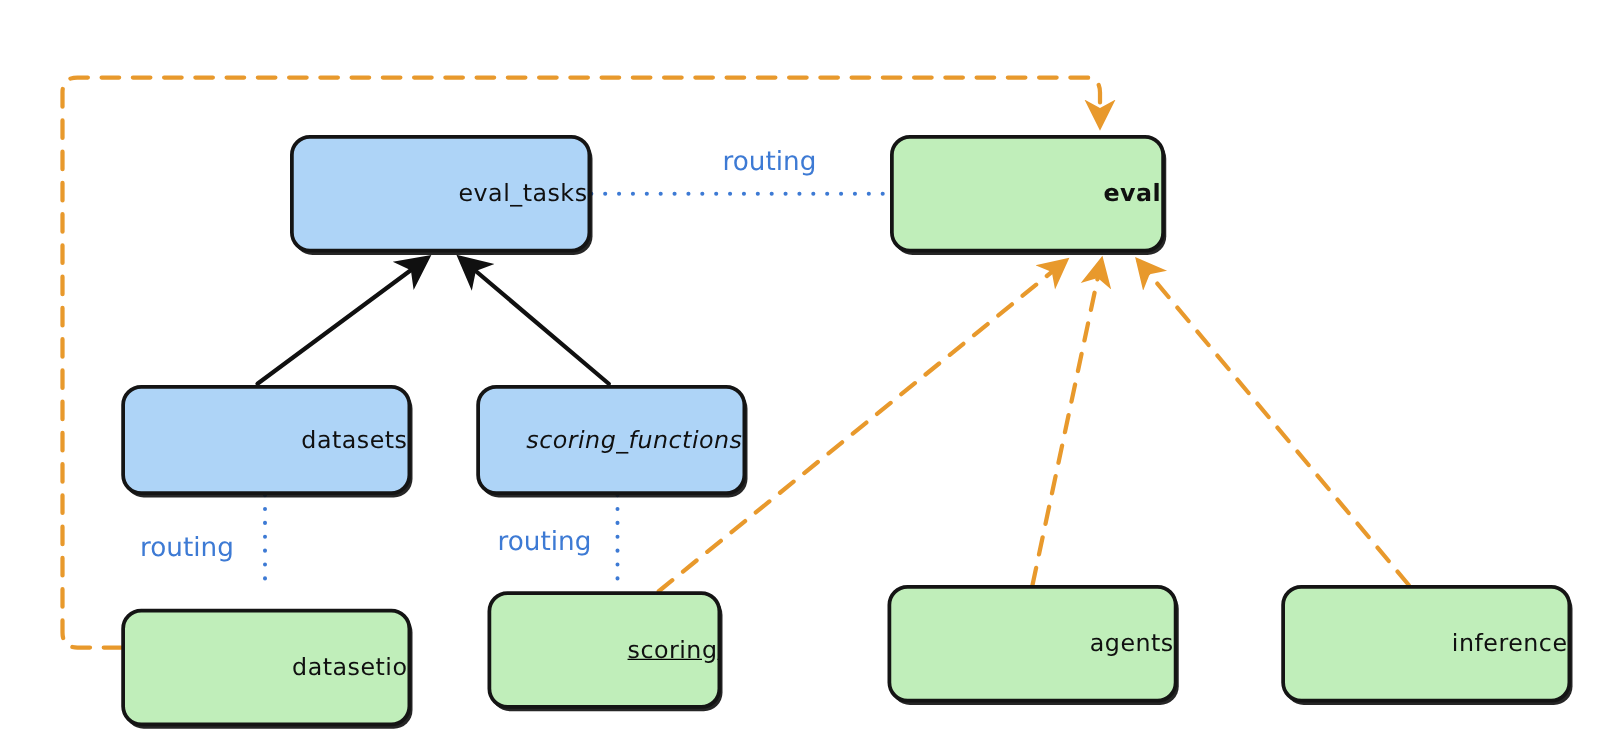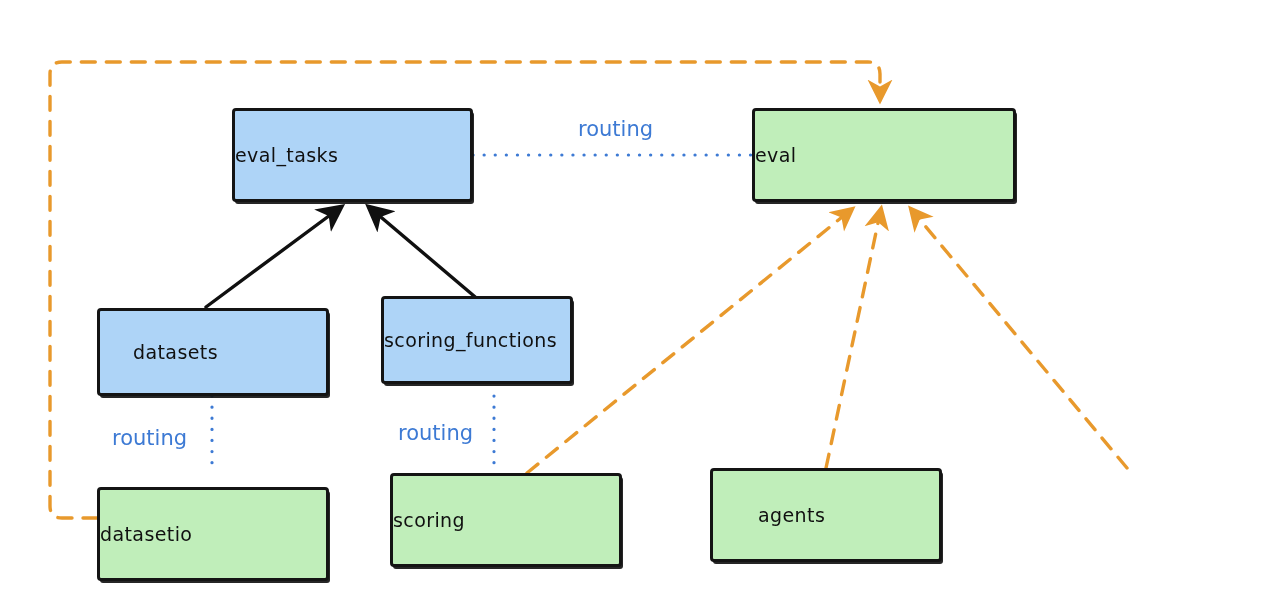--- a/index.html
+++ b/index.html
@@ -23,24 +23,24 @@
     left: 0;
     top: 0;
     width: 1280px;
     height: 596px;
     pointer-events: none;
   }
   .node {
     position: absolute;
     box-sizing: border-box;
     border: 3px solid #141414;
-    border-radius: 4px;
+    border-radius: 16px;
     display: flex;
     align-items: center;
-    justify-content: flex-start;
+    justify-content: flex-end;
     box-shadow: 2px 3px 0 -1px rgba(20,20,20,0.92);
   }
   .node-blue { background: #aed4f7; }
   .node-green { background: #c0eeba; }
   .node-label {
     font-family: "DejaVu Sans", sans-serif;
     font-size: 19px;
     color: #101010;
     letter-spacing: 0.4px;
     white-space: nowrap;
@@ -99,44 +99,47 @@
     </g>
     <g>
       <path d="M 1127 468 L 911 209" fill="none" stroke="#e8992c" stroke-width="3.4" stroke-linecap="round" stroke-dasharray="14 11" marker-end="url(#arrow-orange)"></path>
     </g>
   </svg>
 
   <div class="node node-blue" style="left:232px; top:108px; width:241px; height:94px;">
     <span class="node-label">eval_tasks</span>
   </div>
 
-  <div class="node node-green" style="left:752px; top:108px; width:264px; height:94px;">
+  <div class="node node-green" style="left:712px; top:108px; width:220px; height:94px;font-weight:bold;">
     <span class="node-label">eval</span>
   </div>
 
   <div class="node node-blue" style="left:97px; top:308px; width:232px; height:88px;padding-left:33px;">
     <span class="node-label">datasets</span>
   </div>
 
-  <div class="node node-blue" style="left:381px; top:296px; width:192px; height:88px;">
+  <div class="node node-blue" style="left:381px; top:308px; width:216px; height:88px;font-style:italic;">
     <span class="node-label">scoring_functions</span>
   </div>
 
   <div class="node node-green" style="left:97px; top:487px; width:232px; height:94px;">
     <span class="node-label">datasetio</span>
   </div>
 
-  <div class="node node-green" style="left:390px; top:473px; width:232px; height:94px;">
+  <div class="node node-green" style="left:390px; top:473px; width:187px; height:94px;text-decoration:underline;">
     <span class="node-label">scoring</span>
   </div>
 
   <div class="node node-green" style="left:710px; top:468px; width:232px; height:94px;padding-left:45px;">
     <span class="node-label">agents</span>
   </div>
 
+  <div class="node node-green" style="left:1025px; top:468px; width:232px; height:94px;">
+    <span class="node-label">inference</span>
+  </div>
 
   <span class="edge-label" style="left:578px; top:117px;">routing</span>
 
   <span class="edge-label" style="left:112px; top:426px;">routing</span>
 
   <span class="edge-label" style="left:398px; top:421px;">routing</span>
 
 </div>
 
 </body></html>

